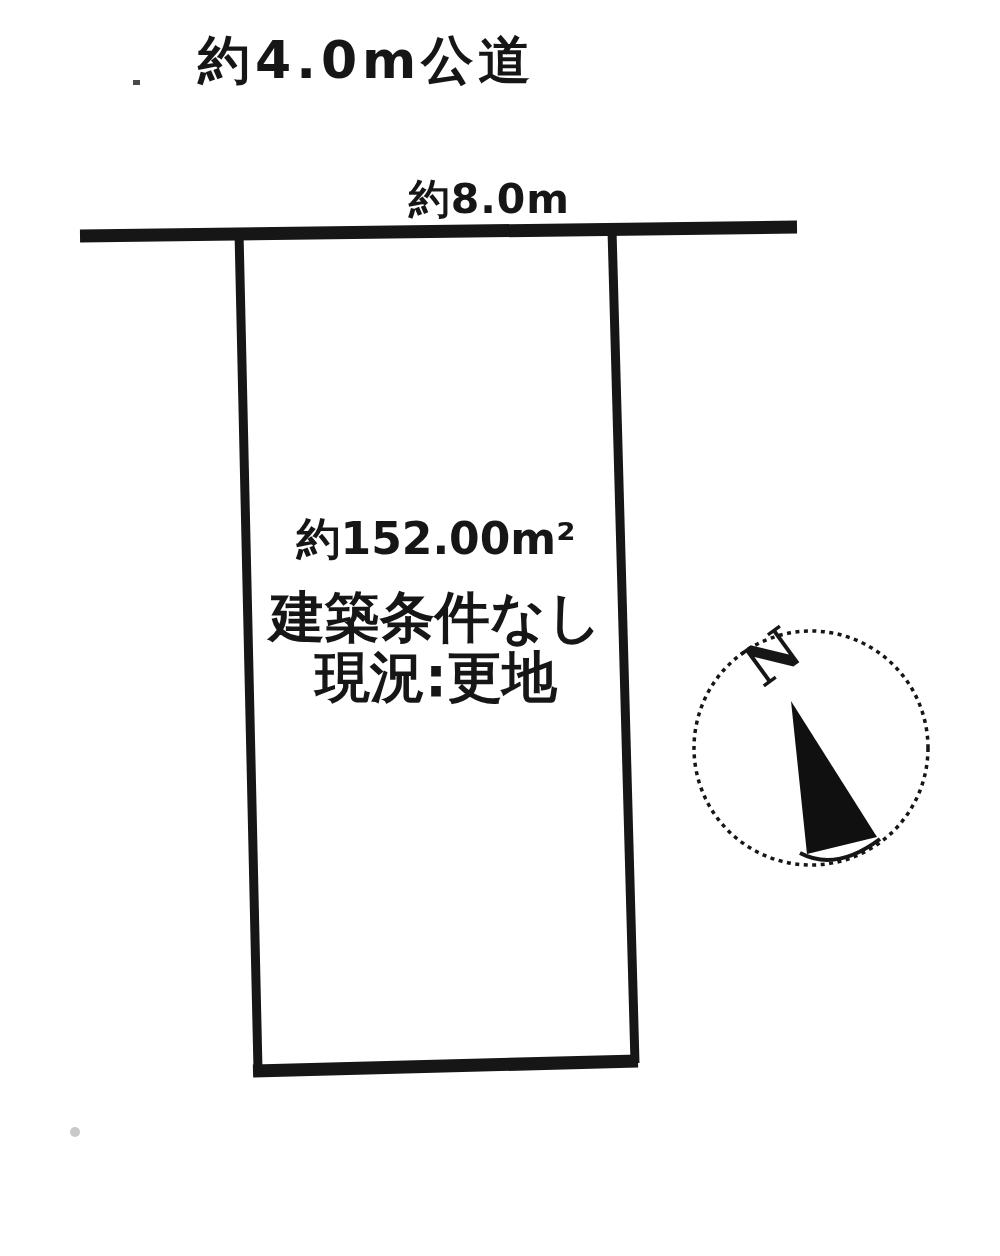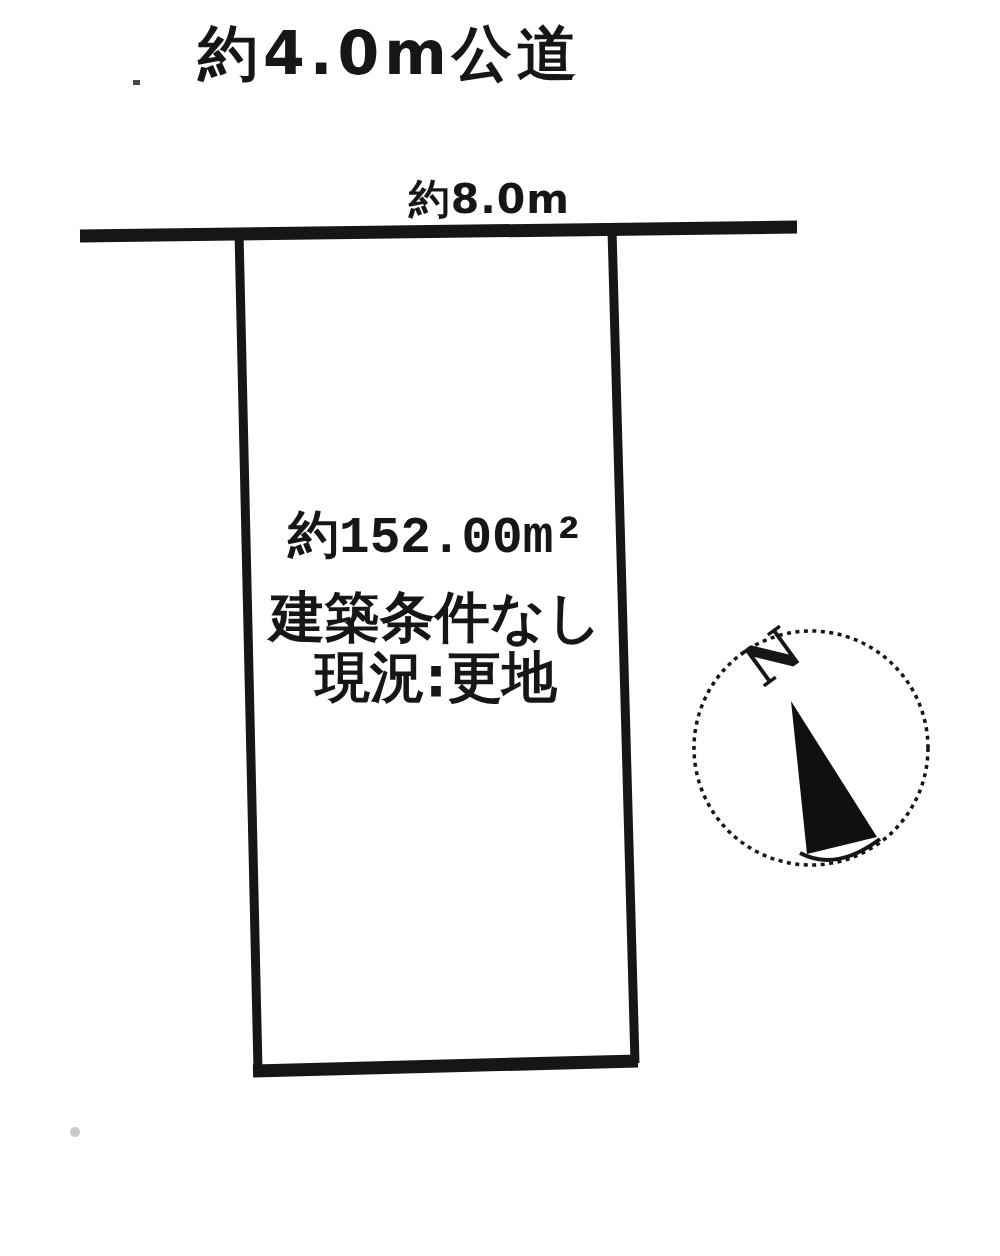--- a/index.html
+++ b/index.html
@@ -19,23 +19,23 @@
   .layer-svg {
     position: absolute;
     left: 0;
     top: 0;
     width: 1000px;
     height: 1256px;
   }
   .road-title {
     position: absolute;
     left: 198px;
-    top: 20px;
+    top: 32px;
     width: 460px;
-    font-size: 60px;
+    font-size: 52px;
     font-weight: bold;
     letter-spacing: 5px;
     white-space: nowrap;
     line-height: 1.1;
   }
   .frontage-label {
     position: absolute;
     left: 280px;
     top: 172px;
     width: 290px;
@@ -47,24 +47,23 @@
   }
   .plot-text {
     position: absolute;
     left: 240px;
     top: 503px;
     width: 392px;
     text-align: center;
     font-weight: bold;
   }
   .plot-text .area-line {
-    font-size: 51px;
+    font-size: 44px;
     line-height: 72px;
     white-space: nowrap;
-    font-family: Liberation Mono, monospace;
   }
   .plot-text .cond-line {
     font-size: 55px;
     line-height: 60px;
     white-space: nowrap;
   }
   .plot-text .cond-first {
     margin-top: 12px;
   }
   .north-letter {

